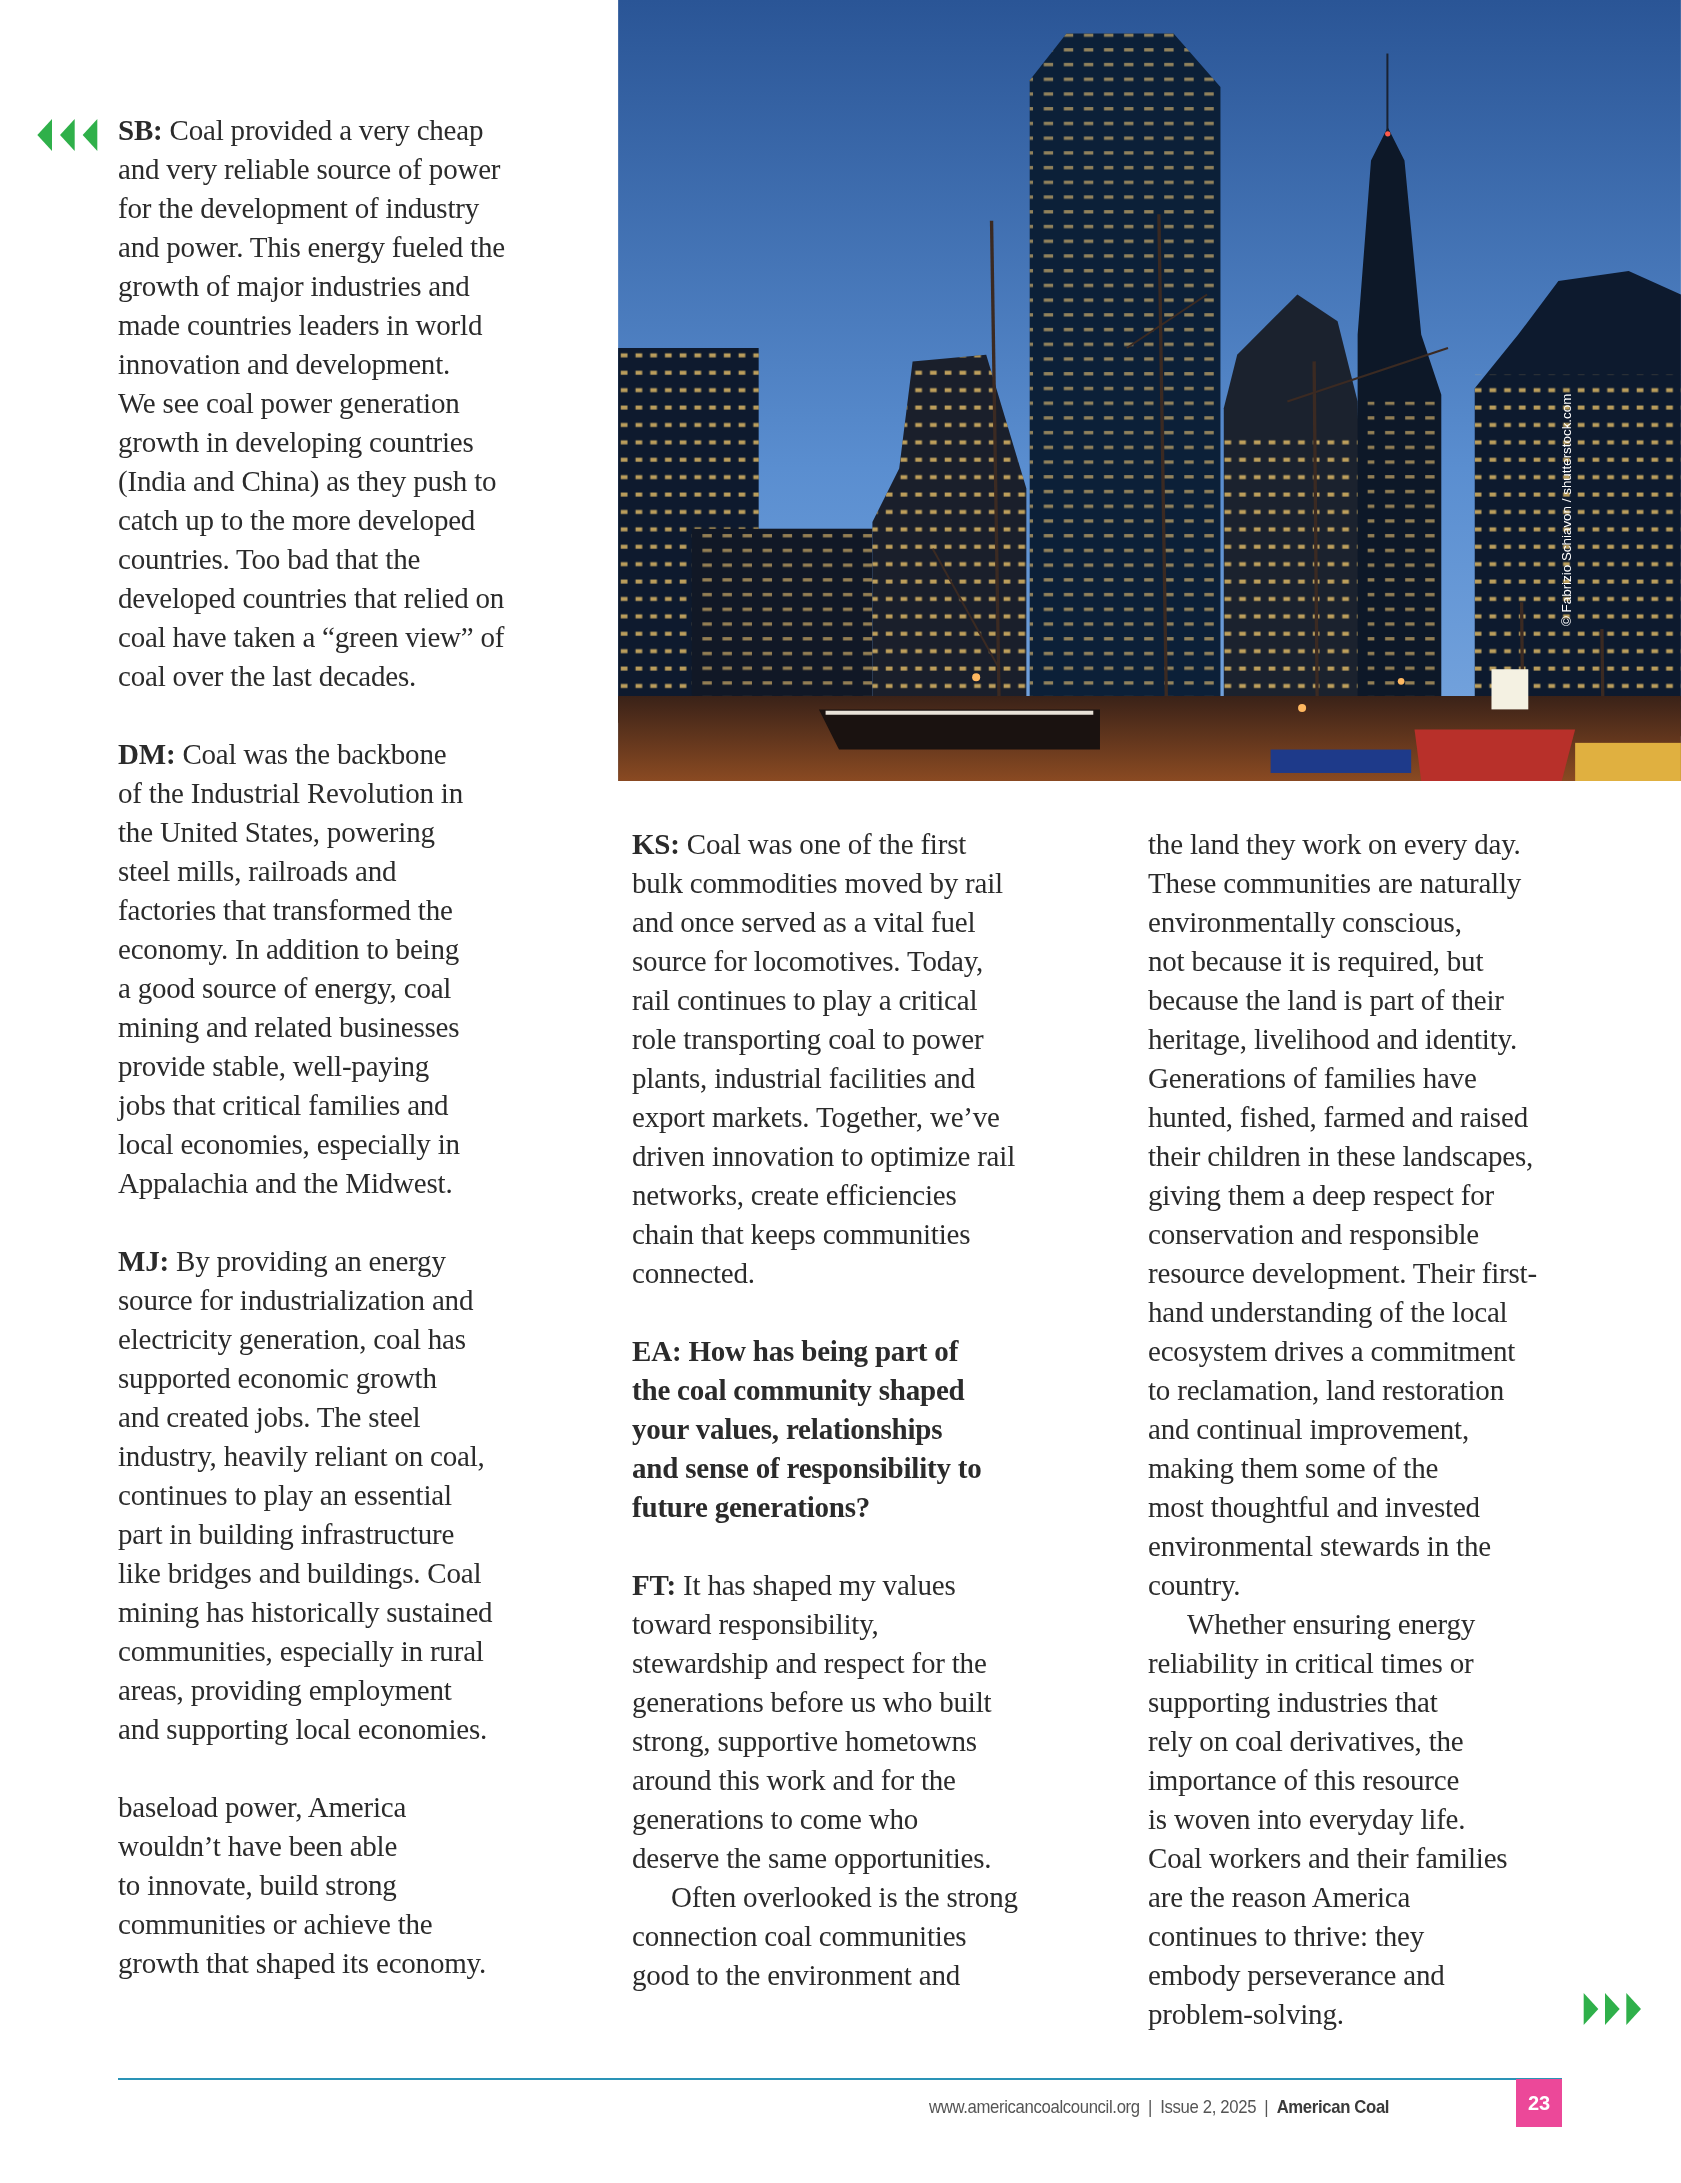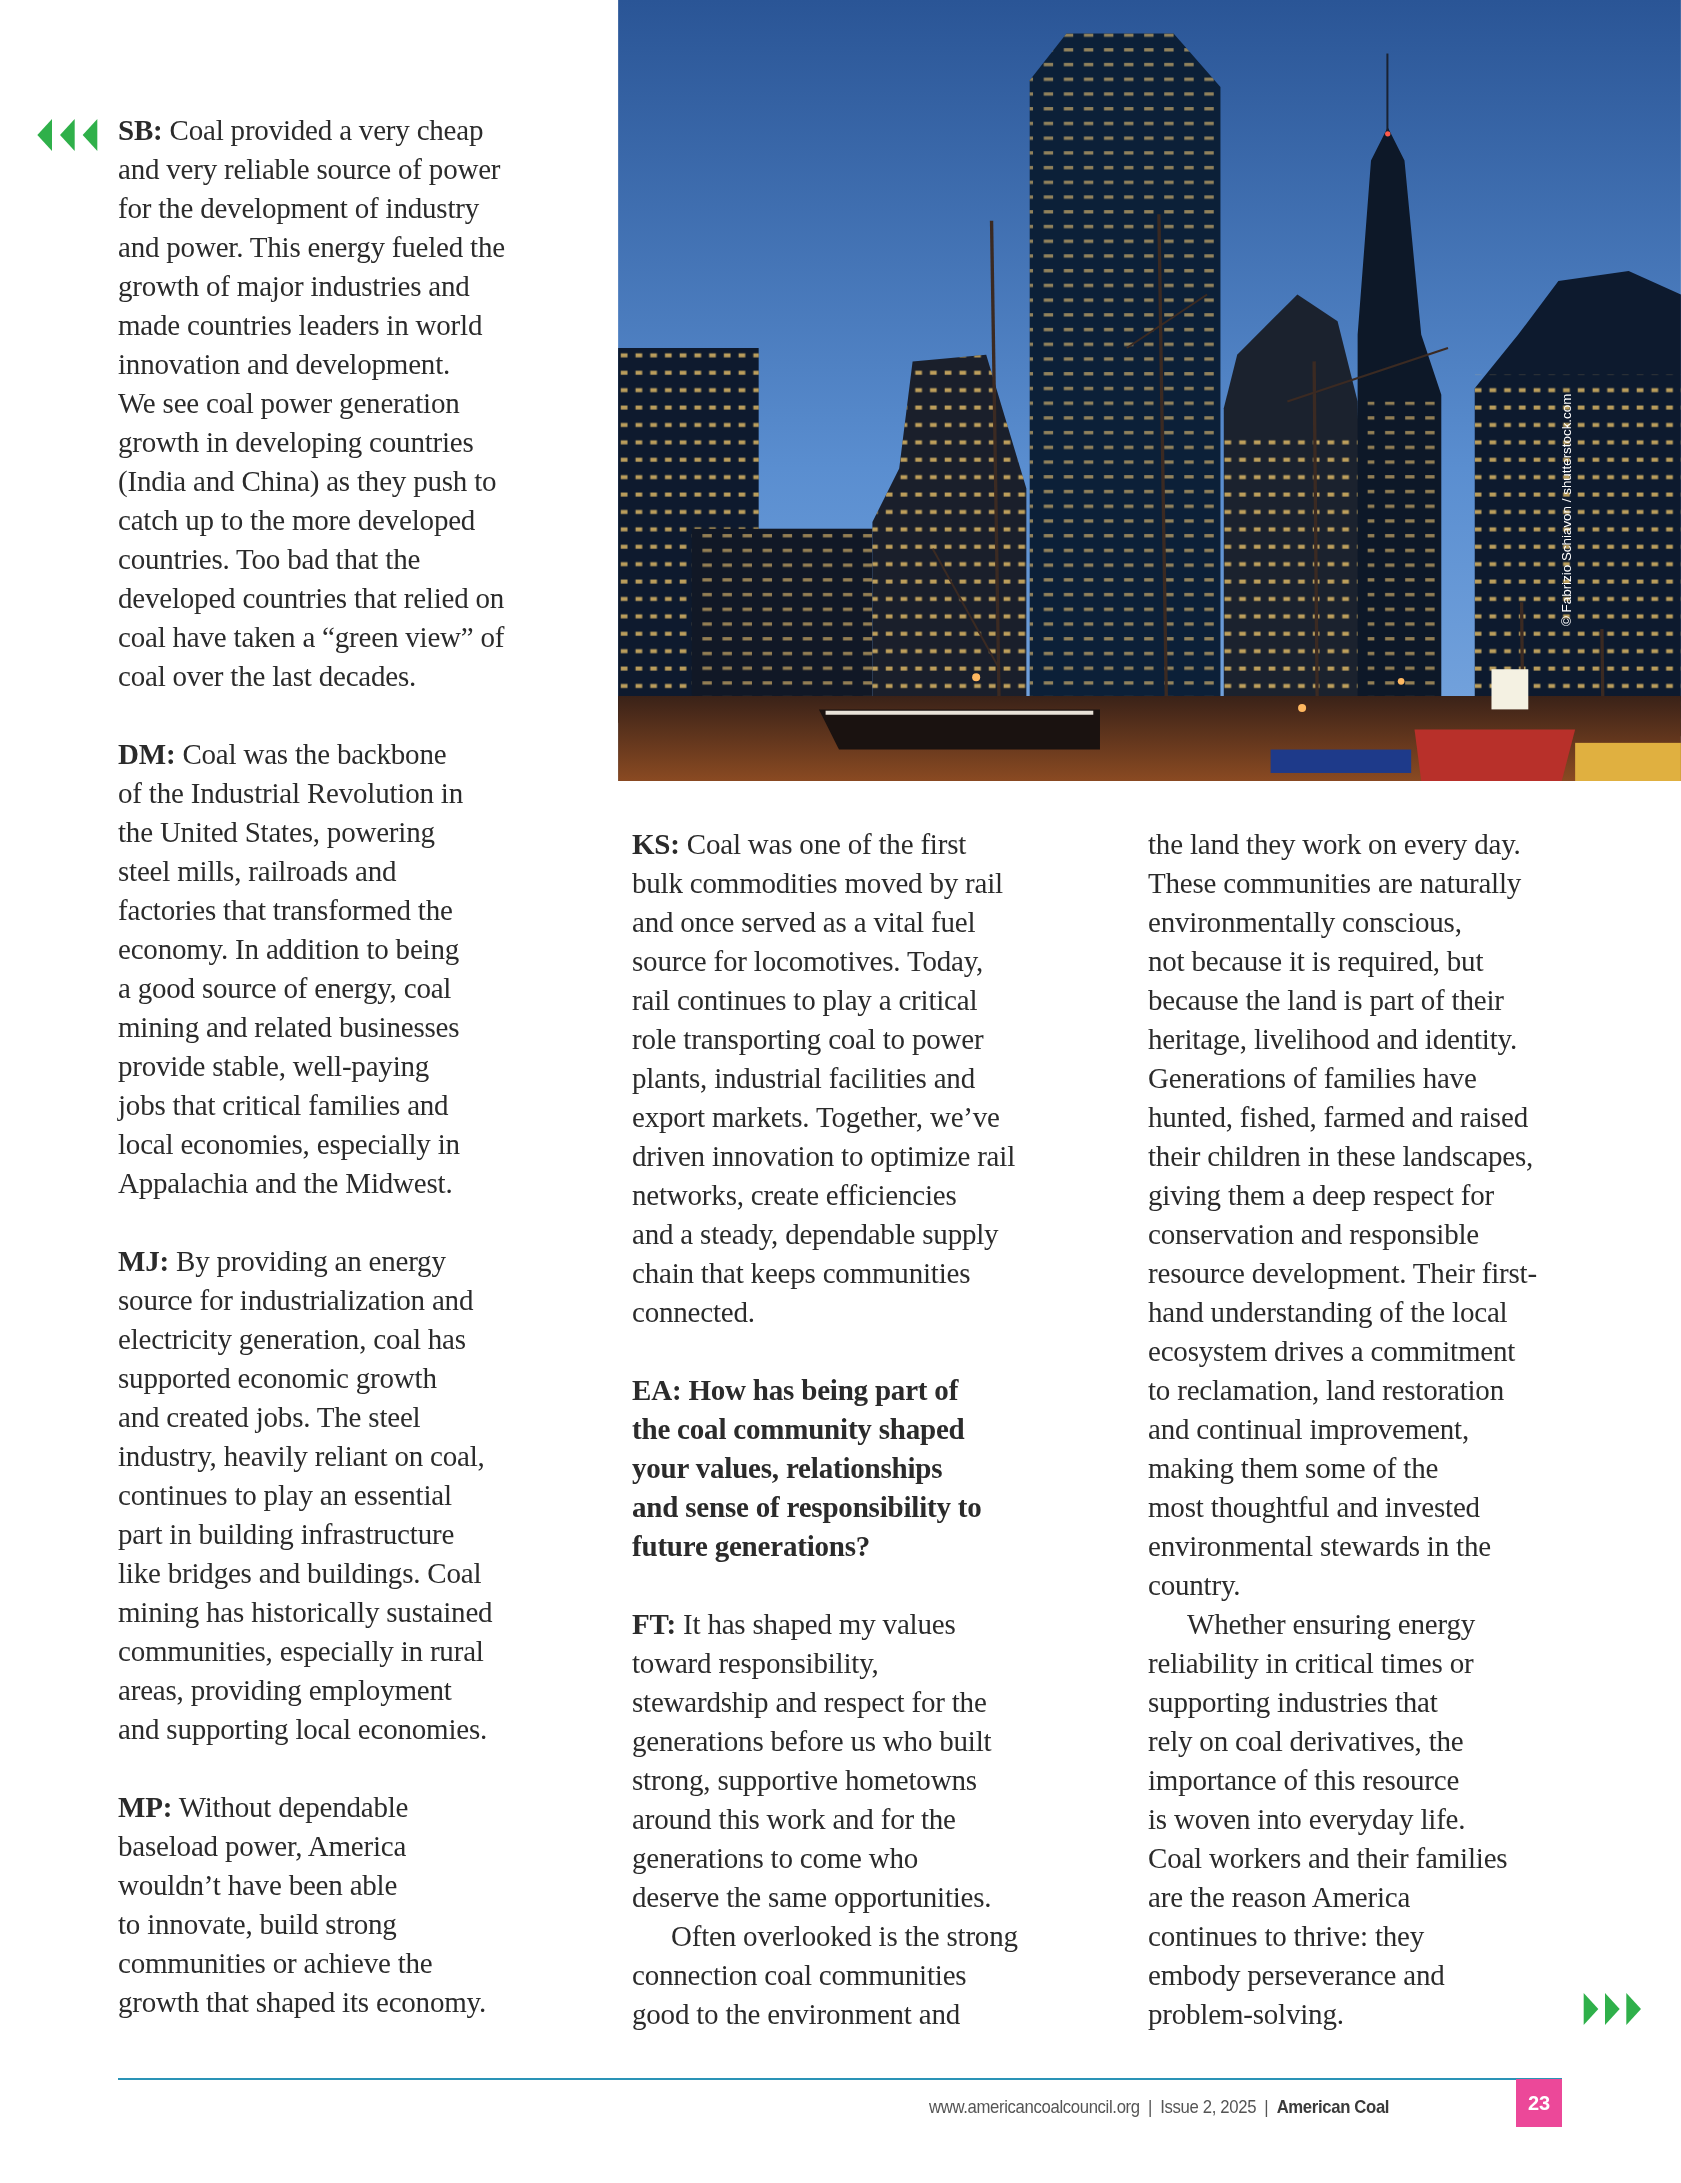--- a/index.html
+++ b/index.html
@@ -79,21 +79,20 @@
     <span class="line">industry, heavily reliant on coal,</span>
     <span class="line">continues to play an essential</span>
     <span class="line">part in building infrastructure</span>
     <span class="line">like bridges and buildings. Coal</span>
     <span class="line">mining has historically sustained</span>
     <span class="line">communities, especially in rural</span>
     <span class="line">areas, providing employment</span>
     <span class="line">and supporting local economies.</span>
   </div>
   <div class="para">
-    <span class="line"><span class="spk">MP:</span><span> Without dependable</span></span>
     <span class="line">baseload power, America</span>
     <span class="line">wouldn’t have been able</span>
     <span class="line">to innovate, build strong</span>
     <span class="line">communities or achieve the</span>
     <span class="line">growth that shaped its economy.</span>
   </div>
 </div>
 
 <div class="photo">
   <svg width="1063" height="781" viewBox="0 0 1588 1167">
@@ -166,21 +165,20 @@
     <span class="line"><span class="spk">KS:</span><span> Coal was one of the first</span></span>
     <span class="line">bulk commodities moved by rail</span>
     <span class="line">and once served as a vital fuel</span>
     <span class="line">source for locomotives. Today,</span>
     <span class="line">rail continues to play a critical</span>
     <span class="line">role transporting coal to power</span>
     <span class="line">plants, industrial facilities and</span>
     <span class="line">export markets. Together, we’ve</span>
     <span class="line">driven innovation to optimize rail</span>
     <span class="line">networks, create efficiencies</span>
-    <span class="line">and a steady, dependable supply</span>
     <span class="line">chain that keeps communities</span>
     <span class="line">connected.</span>
   </div>
   <div class="para q">
     <span class="line">EA: How has being part of</span>
     <span class="line">the coal community shaped</span>
     <span class="line">your values, relationships</span>
     <span class="line">and sense of responsibility to</span>
     <span class="line">future generations?</span>
   </div>

